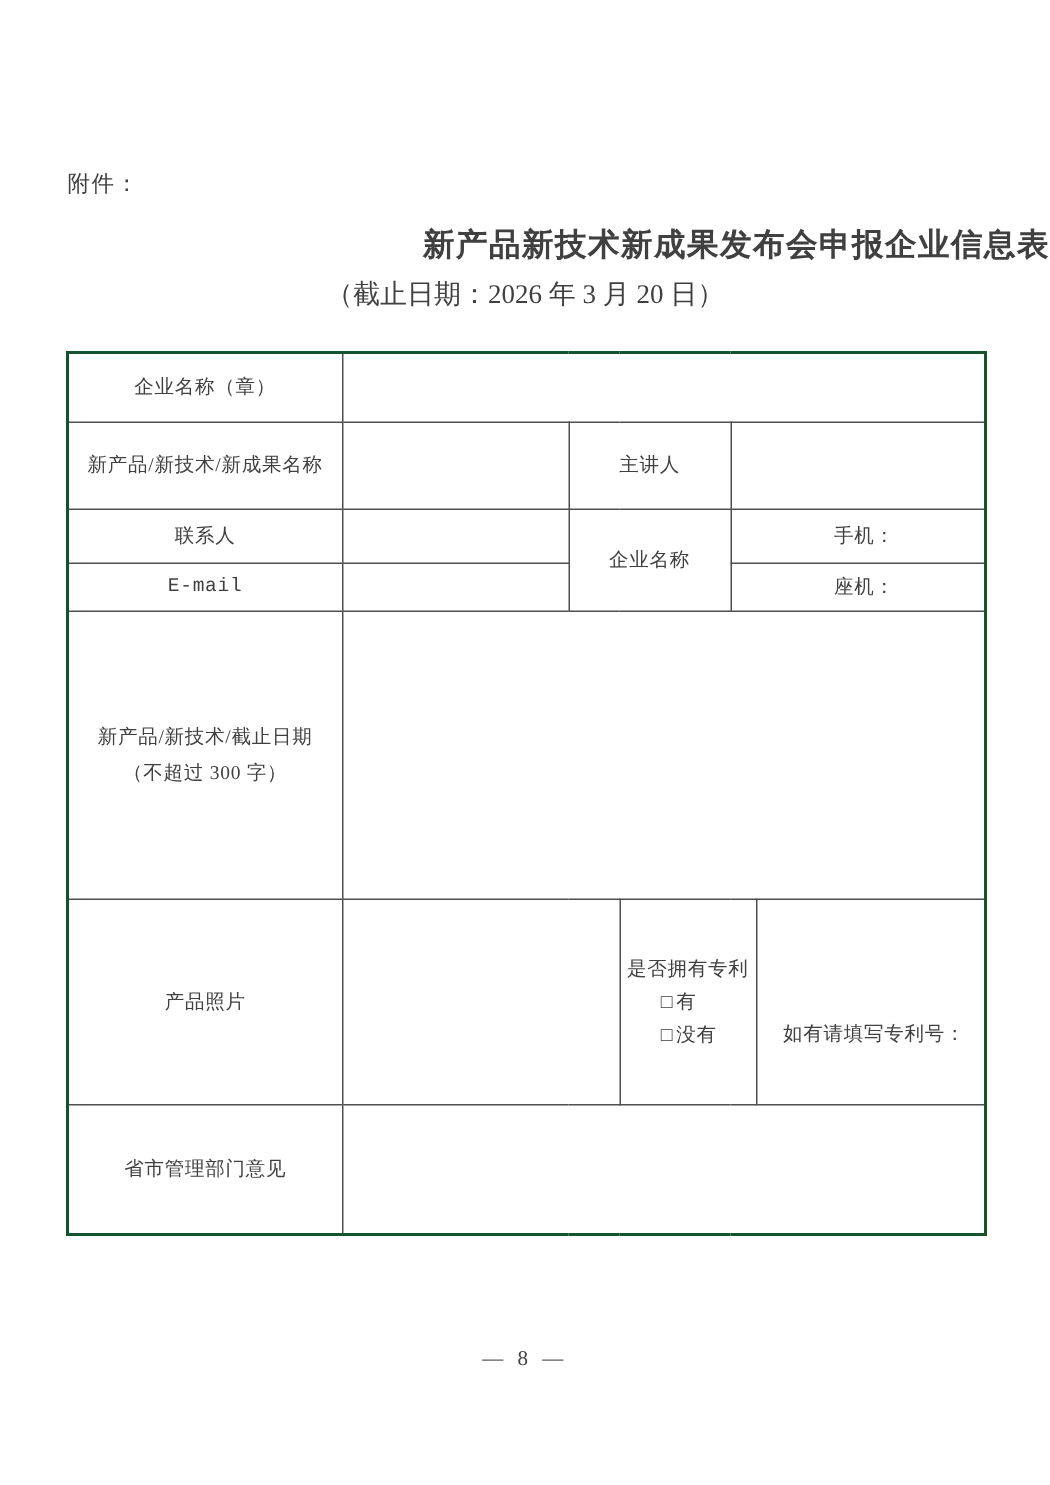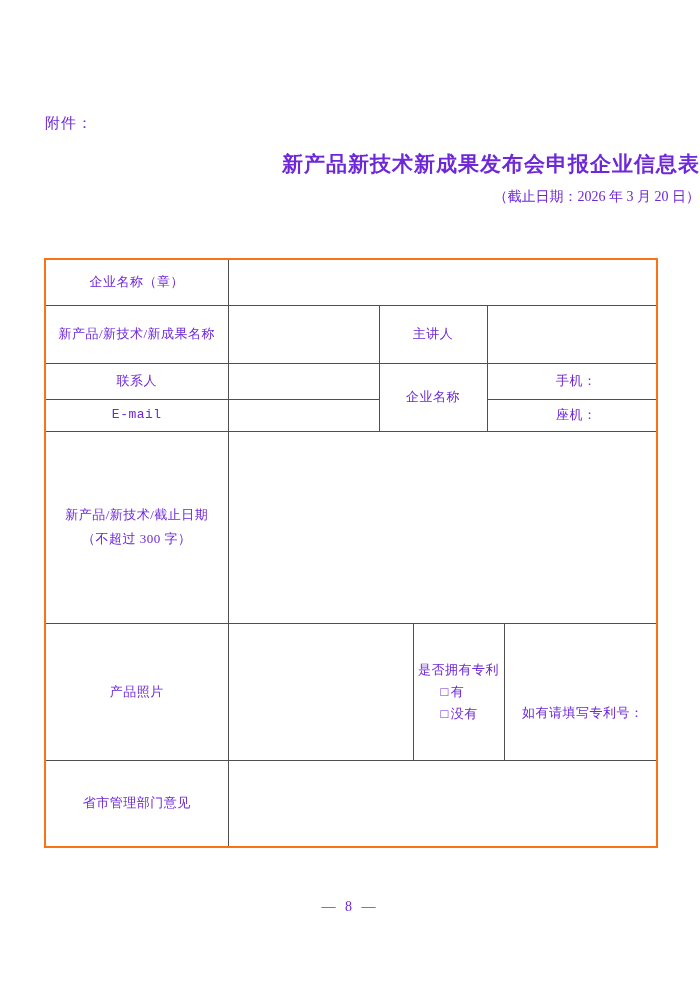--- a/index.html
+++ b/index.html
@@ -2,42 +2,42 @@
 <html><head>
 <meta charset="utf-8">
 <style>
   * { margin:0; padding:0; box-sizing:border-box; }
   html, body { background:#ffffff; }
   body { width:700px; }
   .page {
     position:relative;
     width:700px; height:990px;
     background:#ffffff;
-    color:#6d28d9;
+    color:#404040;
     font-family:"Liberation Serif","DejaVu Serif",serif;
   }
   .attachment {
     position:absolute; left:45px; top:114px;
     font-size:15px; line-height:19px; letter-spacing:1px;
   }
   .title {
     position:absolute; left:0; width:700px; top:150px;
     text-align:right;
     font-family:"Liberation Sans","DejaVu Sans",sans-serif;
     font-weight:bold; font-size:21px; line-height:27px; letter-spacing:1px;
   }
   .subtitle {
     position:absolute; left:0; width:700px; top:188px;
-    text-align:right; font-size:14px; line-height:17px;
+    text-align:center; font-size:18px; line-height:17px;
   }
   table.form-table {
-    position:absolute; left:44px; top:258px;
+    position:absolute; left:44px; top:234px;
     width:612px;
     border-collapse:collapse; table-layout:fixed;
-    border:2px solid #f97316;
+    border:2px solid #14532d;
   }
   table.form-table td {
     border:1px solid #4f4f4f;
     font-size:13px; line-height:20px;
     text-align:center; vertical-align:middle;
     letter-spacing:0.5px;
     overflow:hidden;
   }
   tr.r1 { height:46px; }
   tr.r2 { height:58px; }

